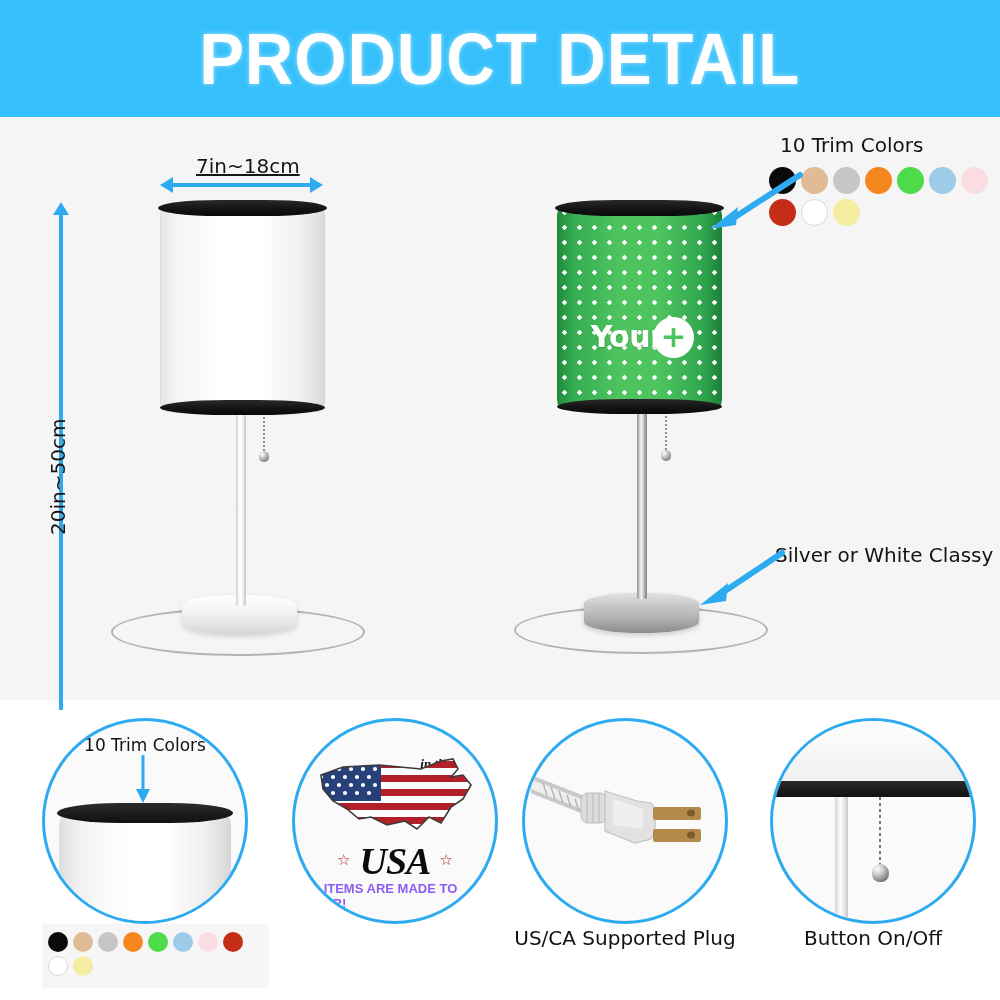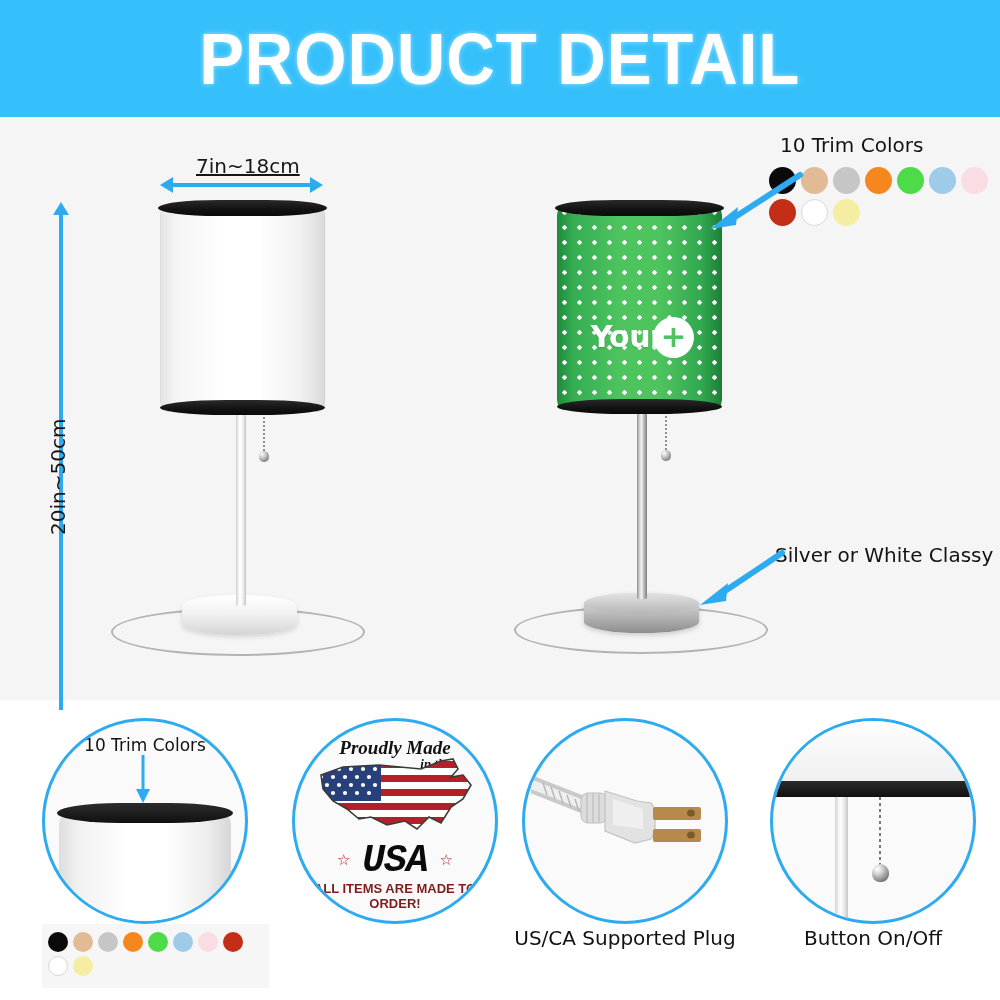--- a/index.html
+++ b/index.html
@@ -235,29 +235,29 @@
     font-family:"Liberation Serif", serif;font-style:italic;font-weight:bold;
     font-size:19px;color:#111;
   }
   .usa-in{
     position:absolute;right:44px;top:35px;
     font-family:"Liberation Serif", serif;font-style:italic;font-weight:bold;
     font-size:13px;color:#111;
   }
   .usa-word{
     position:absolute;left:0;top:118px;width:100%;text-align:center;
-    font-family:Liberation Mono, monospace;font-style:italic;font-weight:bold;
+    font-family:Liberation Serif, serif;font-style:italic;font-weight:bold;
     font-size:38px;color:#0b0b0b;letter-spacing:-1px;
   }
   .usa-star{
     position:absolute;top:130px;color:#b3202a;font-size:15px;
   }
   .usa-sub{
-    position:absolute;left:0;top:160px;width:100%;text-align:center;
-    font-family:"Liberation Sans", sans-serif;font-weight:bold;font-size:13px;color:#7f1d1d;
+    position:absolute;left:0;top:160px;width:100%;text-align:left;
+    font-family:"Liberation Sans", sans-serif;font-weight:bold;font-size:13px;color:#8b5cf6;
   }
 
   
   .f4-shade{
     position:absolute;left:-6px;top:-4px;width:212px;height:66px;
     background:linear-gradient(180deg,#ffffff,#efefef);
   }
   .f4-trim{
     position:absolute;left:-6px;top:60px;width:212px;height:16px;
     background:linear-gradient(180deg,#2b2b2b,#111);
@@ -391,21 +391,20 @@
         <span class="swatch" style="background:#9dcbe8;"></span>
         <span class="swatch" style="background:#fadde2;"></span>
         <span class="swatch" style="background:#c42d16;"></span>
         <span class="swatch sw-white" style="background:#ffffff;"></span>
         <span class="swatch" style="background:#f5eda1;"></span>
       </div>
     </div>
 
     <div class="feature" style="left:270px;">
       <div class="fcircle">
-        <div class="usa-top">Proudly Made</div>
         <div class="usa-in">in the</div>
 
         <svg style="position:absolute;left:18px;top:34px;" width="166" height="86" viewBox="0 0 166 86">
           <defs>
             <clipPath id="usmap">
               <path d="M8,20 L30,12 L66,10 L108,14 L128,6 L140,4 L145,14 L138,22 L150,20 L158,30
                        L150,44 L138,52 L128,68 L116,62 L104,74 L92,66 L74,70 L58,62 L46,64
                        L34,54 L20,46 L10,34 Z"></path>
             </clipPath>
           </defs>

